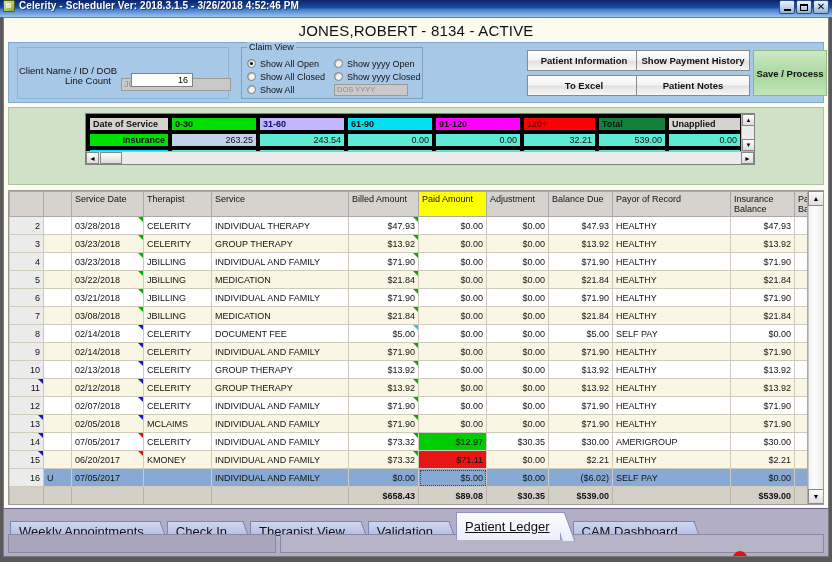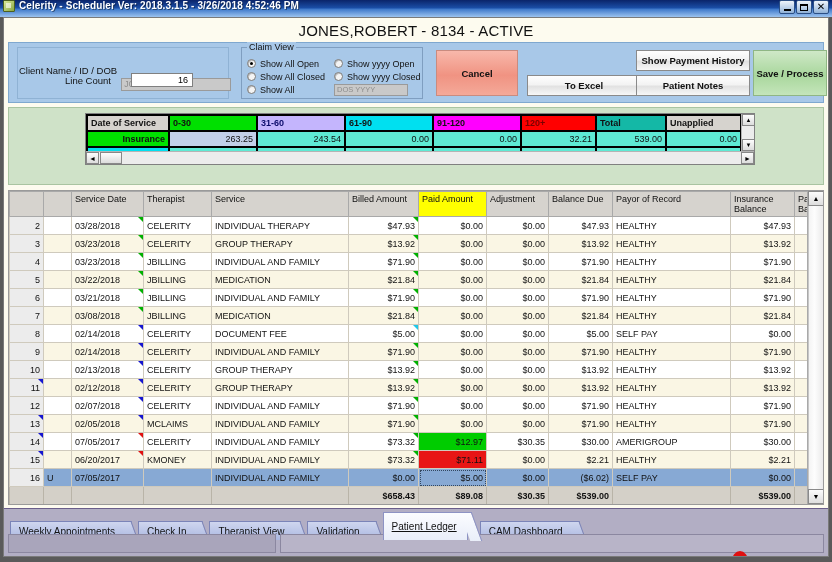--- a/index.html
+++ b/index.html
@@ -154,21 +154,21 @@
     background: #cfe2c8; border: 1px solid #a9c4a1;
     position: relative;
   }
   .aging-grid {
     position: absolute; left: 76px; top: 5px; width: 670px; height: 52px;
     border: 1px solid #808080; background: #fff;
     overflow: hidden;
   }
   table.ag { border-collapse: collapse; table-layout: fixed; width: 100%; }
   table.ag th, table.ag td {
-    border: 2px solid #000000; height: 16px; font-size: 9px;
+    border: 4px solid #000000; height: 16px; font-size: 9px;
     padding: 0 3px; white-space: nowrap; overflow: hidden;
   }
   table.ag th {
     background: #d6d3ce; text-align: left; font-weight: bold; color:#111;
   }
   table.ag td { text-align: right; color:#111; background:#5eead4; }
   td.rowhdr { text-align: left; font-weight: bold; }
   .ag-scroll-h {
     position: absolute; left: 0; bottom: 0; height: 13px; width: 100%;
     background: #ececec; border-top: 1px solid #b4b4b4; display:flex; align-items:center;
@@ -256,21 +256,21 @@
   .tabstrip {
     position: absolute; left: 0; bottom: 0; width: 100%; height: 48px;
     background: #b2aec4;
     border-top: 1px solid #6a5e8a;
   }
   .tabs { position: absolute; left: 6px; top: 3px; display: flex; align-items: flex-end; }
   .tab {
     height: 19px; padding: 0 10px 0 8px;
     background: linear-gradient(to bottom,#cfd6ef,#a9b6e0);
     border: 1px solid #7b84b8; border-bottom: none;
-    font-size: 10px; color: #111;
+    font-size: 13px; color: #111;
     display: flex; align-items: center;
     margin-right: 12px;
     position: relative;
     transform: skewX(0deg);
   }
   .tab::after {
     content:""; position:absolute; right:-10px; top:-1px; bottom:-1px; width:11px;
     background: linear-gradient(to bottom,#cfd6ef,#a9b6e0);
     border: 1px solid #7b84b8; border-left:none; border-bottom:none;
     transform: skewX(20deg);
@@ -362,21 +362,21 @@
           </div>
           <div class="radio-row">
             <span class="radio"></span>
             <span class="radio-label">Show yyyy Closed</span>
           </div>
         </div>
 
         <span class="dos-input">DOS YYYY</span>
       </div>
 
-      <div class="btn btn-cancel">Cancel</div>
+      <div class="btn btn-pi">Patient Information</div>
       <div class="btn btn-xl">To Excel</div>
       <div class="btn btn-sph">Show Payment History</div>
       <div class="btn btn-pn">Patient Notes</div>
       <div class="btn btn-save">Save / Process</div>
     </div>
 
     <div class="aging-panel">
       <div class="aging-grid">
         <table class="ag">
           <colgroup>
@@ -391,21 +391,21 @@
               <col style="width:75px">
           </colgroup>
           <thead>
               <tr id="ag-head">
                 <th style="background: rgb(214, 211, 206); color: rgb(17, 17, 17);">Date of Service</th>
                 <th style="background: rgb(0, 224, 0); color: rgb(17, 17, 17);">0-30</th>
                 <th style="background: #c4b5fd; color: rgb(11, 11, 107);">31-60</th>
                 <th style="background: rgb(0, 224, 240); color: rgb(17, 17, 17);">61-90</th>
                 <th style="background: rgb(255, 0, 255); color: rgb(17, 17, 17);">91-120</th>
                 <th style="background: rgb(255, 0, 0); color: rgb(122, 0, 0);">120+</th>
-                <th style="background: #14b8a6; color: rgb(17, 17, 17);">Total</th>
+                <th style="background: #15803d; color: rgb(17, 17, 17);">Total</th>
                 <th style="background: rgb(214, 211, 206); color: rgb(17, 17, 17);">Unapplied</th>
                 <th style="background: rgb(214, 211, 206); color: rgb(17, 17, 17);">Net Open</th>
               </tr>
             </thead>
           <tbody id="ag-body">
               <tr>
                 <td class="rowhdr" style="background: rgb(0, 224, 0);">Insurance</td>
                 <td style="background: rgb(194, 208, 232);">263.25</td>
                 <td>243.54</td>
                 <td>0.00</td>

